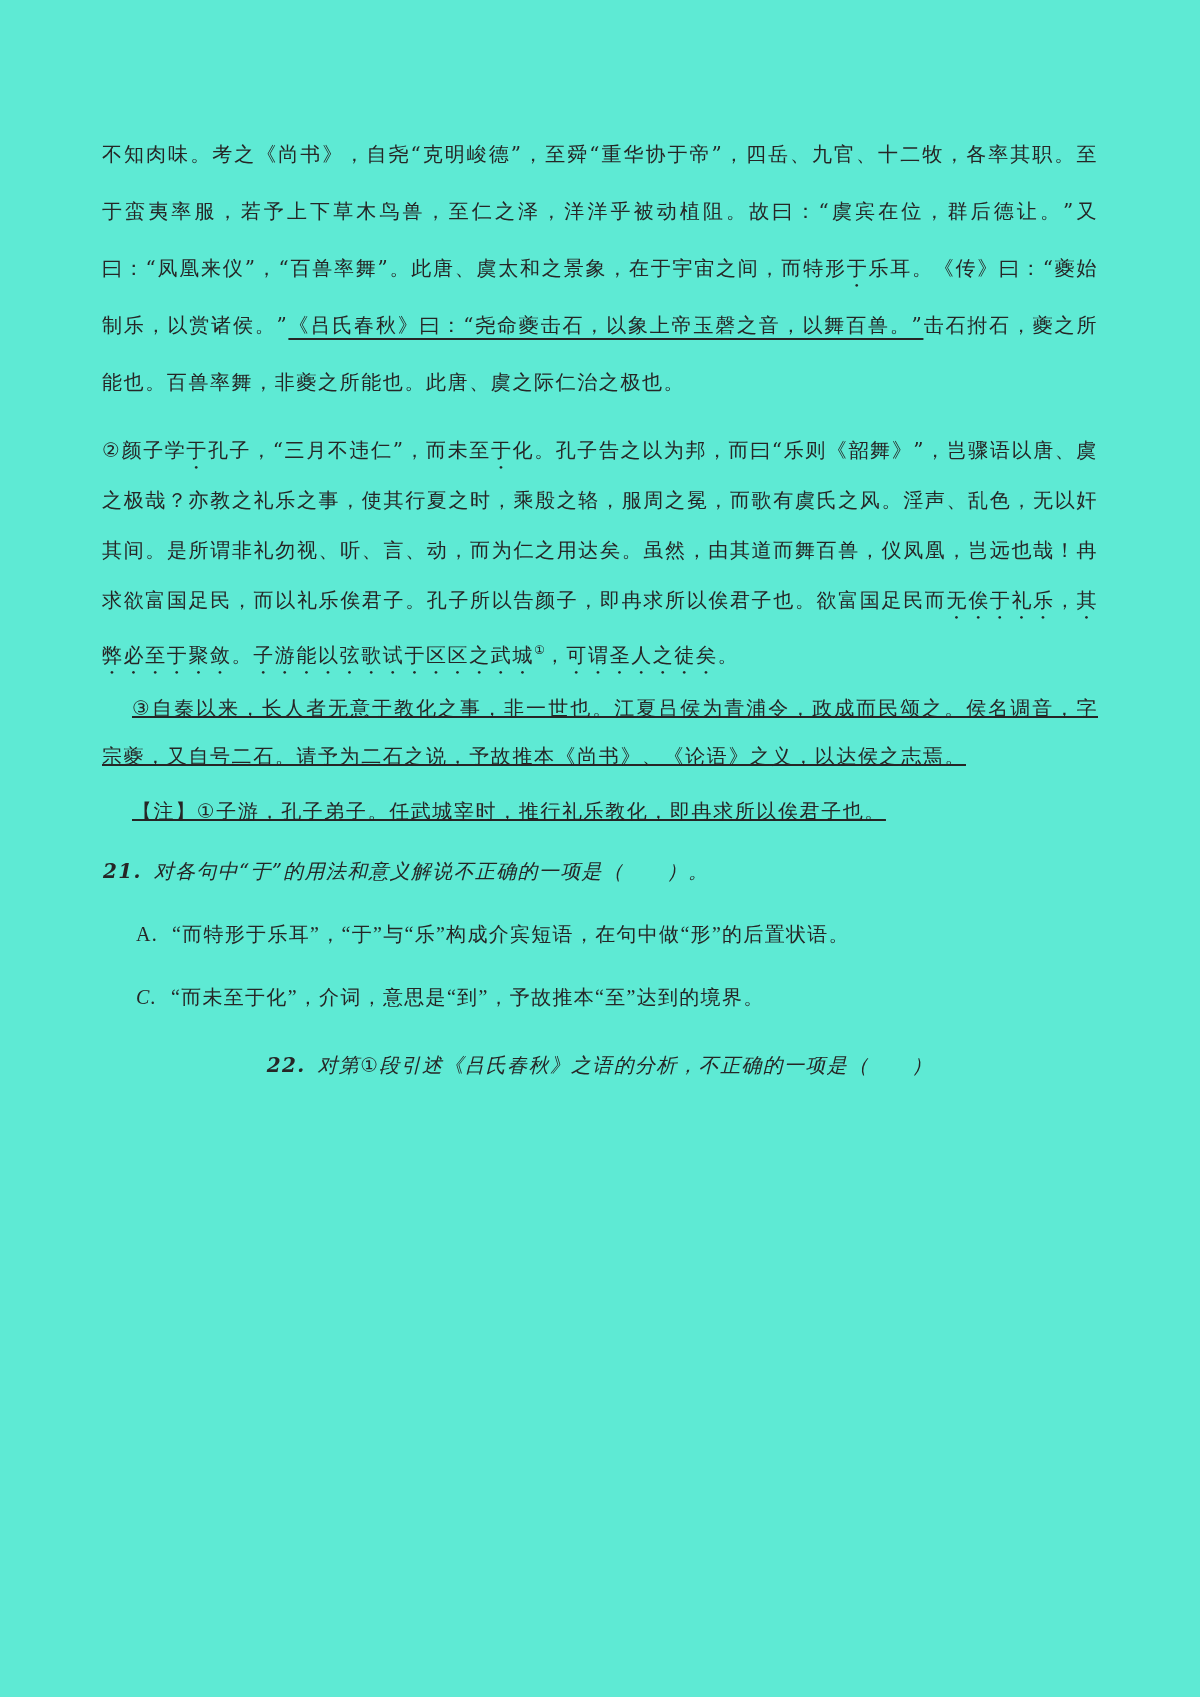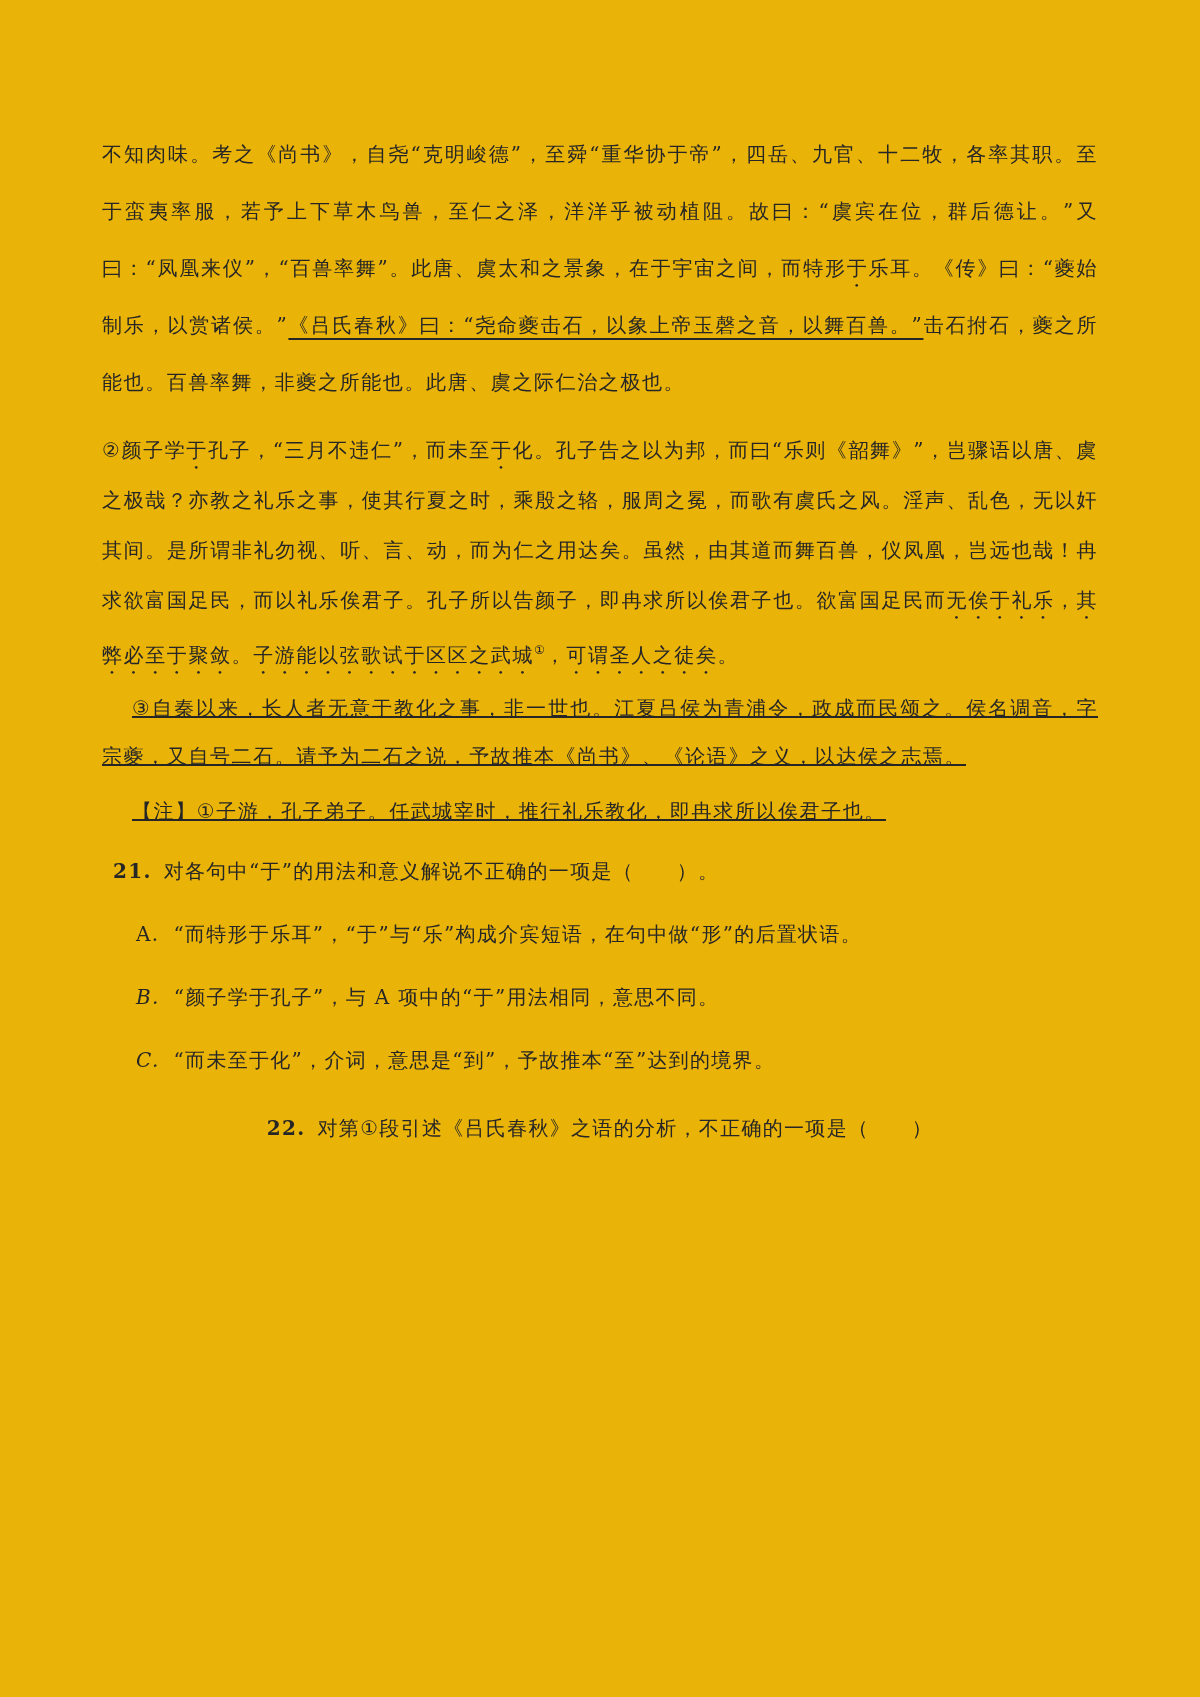--- a/index.html
+++ b/index.html
@@ -1,19 +1,19 @@
 <!DOCTYPE html>
 <html><head>
 <meta charset="utf-8">
 <style>
   html,body{margin:0;padding:0;background:#f2f2f2;}
   .page{
     width:1200px;height:1697px;box-sizing:border-box;
     padding:126px 102px 0 102px;
-    background:#eab308;color:#262626;
+    background:#5eead4;color:#262626;
     font-family:"DejaVu Serif","DejaVu Sans",serif;
     overflow:hidden;
   }
   .para{margin:0;font-size:20px;letter-spacing:1.6px;text-align:justify;}
   .p1{line-height:57px;}
   .p2{line-height:50px;margin-top:14px;}
   .p3{line-height:48px;margin-top:4px;}
   .note{line-height:30px;margin-top:16px;}
   .indent{text-indent:30px;text-decoration:underline;}
 
@@ -21,43 +21,42 @@
   .run-em{
     -webkit-text-emphasis:filled dot #262626;
     -webkit-text-emphasis-position:under right;
     text-emphasis:filled dot #262626;
     text-emphasis-position:under right;
   }
   .run-sup{vertical-align:super;font-size:12px;letter-spacing:0;}
 
   .question{margin-top:30px;font-size:20px;}
   .question + .question{margin-top:38px;text-align:center;}
-  .q-stem{margin:11px;line-height:30px;letter-spacing:1.3px;}
+  .q-stem{margin:1px;line-height:30px;letter-spacing:1.3px;font-style:italic;}
   .q-num{font-weight:bold;margin-right:12px;}
-  .option{margin:33px 0 0 0;padding-left:34px;line-height:30px;letter-spacing:1.3px;}
+  .option{margin:33px 0 0 0;padding-left:34px;line-height:30px;letter-spacing:1.3px;font-family:Liberation Serif, serif;}
   .opt-letter{margin-right:14px;}
   .option:nth-child(n+2) .opt-letter{font-style:italic;}
 </style>
 </head>
 <body>
 
 <div class="page">
 
   <div class="passage">
     <p class="para p1"><span>不知肉味。考之《尚书》，自尧“克明峻德”，至舜“重华协于帝”，四岳、九官、十二牧，各率其职。至于蛮夷率服，若予上下草木鸟兽，至仁之泽，洋洋乎被动植阻。故曰：“虞宾在位，群后德让。”又曰：“凤凰来仪”，“百兽率舞”。此唐、虞太和之景象，在于宇宙之间，而特形</span><span class="run-em">于</span><span>乐耳。《传》曰：“夔始制乐，以赏诸侯。”</span><span class="run-u">《吕氏春秋》曰：“尧命夔击石，以象上帝玉磬之音，以舞百兽。”</span><span>击石拊石，夔之所能也。百兽率舞，非夔之所能也。此唐、虞之际仁治之极也。</span></p>
     <p class="para p2"><span>②颜子学</span><span class="run-em">于</span><span>孔子，“三月不违仁”，而未至</span><span class="run-em">于</span><span>化。孔子告之以为邦，而曰“乐则《韶舞》”，岂骤语以唐、虞之极哉？亦教之礼乐之事，使其行夏之时，乘殷之辂，服周之冕，而歌有虞氏之风。淫声、乱色，无以奸其间。是所谓非礼勿视、听、言、动，而为仁之用达矣。虽然，由其道而舞百兽，仪凤凰，岂远也哉！冉求欲富国足民，而以礼乐俟君子。孔子所以告颜子，即冉求所以俟君子也。欲富国足民而</span><span class="run-em">无俟于礼乐，其弊必至于聚敛。子游能以弦歌试于区区之武城</span><span class="run-sup">①</span><span class="run-em">，可谓圣人之徒矣。</span></p>
     <p class="para p3 indent"><span>③自秦以来，长人者无意于教化之事，非一世也。江夏吕侯为青浦令，政成而民颂之。侯名调音，字宗夔，又自号二石。请予为二石之说，予故推本《尚书》、《论语》之义，以达侯之志焉。</span></p>
     <p class="para note indent"><span>【注】①子游，孔子弟子。任武城宰时，推行礼乐教化，即冉求所以俟君子也。</span></p>
   </div>
 
   <div class="question">
     <p class="q-stem"><span class="q-num">21.</span><span class="q-text">对各句中“于”的用法和意义解说不正确的一项是（　　）。</span></p>
     <div class="options">
       <p class="option"><span class="opt-letter">A.</span><span class="opt-text">“而特形于乐耳”，“于”与“乐”构成介宾短语，在句中做“形”的后置状语。</span></p>
-      <p class="option"><span class="opt-letter">B.</span><span class="opt-text">“颜子学于孔子”，与 A 项中的“于”用法相同，意思不同。</span></p>
       <p class="option"><span class="opt-letter">C.</span><span class="opt-text">“而未至于化”，介词，意思是“到”，予故推本“至”达到的境界。</span></p>
     </div>
   </div>
 
   <div class="question">
     <p class="q-stem"><span class="q-num">22.</span><span class="q-text">对第①段引述《吕氏春秋》之语的分析，不正确的一项是（　　）</span></p>
   </div>
 
 </div>
 

